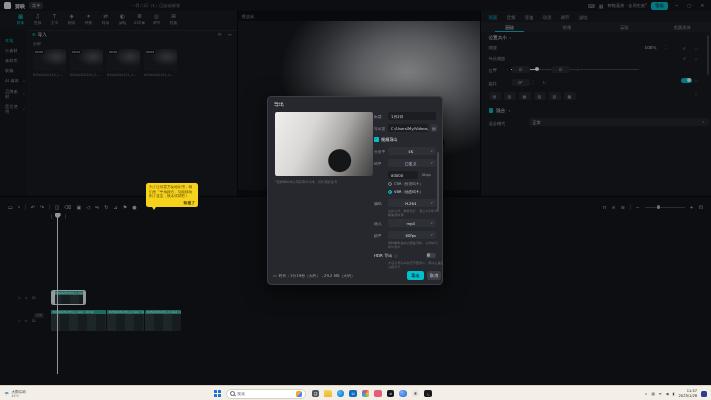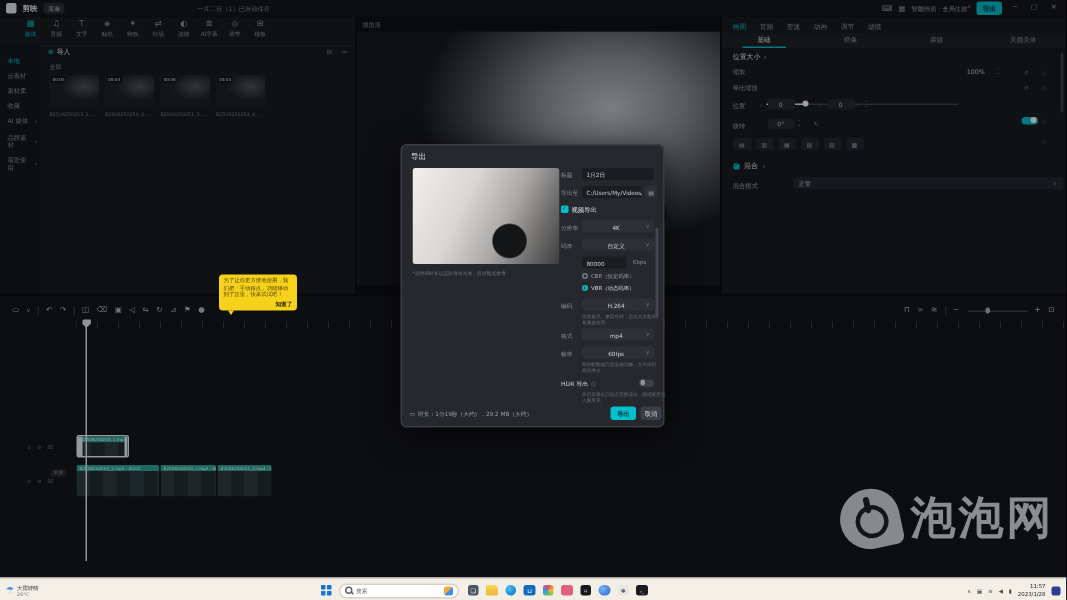--- a/index.html
+++ b/index.html
@@ -511,27 +511,20 @@
     <div class="dlg-scroll"></div>
 
     <div class="abs flex" style="left:5px;top:176px;gap:2px">
       <span style="font-size:4px;color:#8c9299">▭</span>
       <span style="font-size:3.8px;color:#9aa0a8">时长：1分19秒（大约），29.2 MB（大约）</span>
     </div>
     <div class="d-btn" style="left:139px;top:174px;width:17px;background:#00c1cd;color:#05313a;font-weight:bold">导出</div>
     <div class="d-btn" style="left:159px;top:174px;width:14px;background:#3a3e45;color:#d0d4d9">取消</div>
   </div>
 
-  <div class="watermark">
-    <div class="wm-logo">
-      <div class="wm-ring"></div>
-        <div class="wm-bar"></div>
-    </div>
-    <div class="wm-text">泡泡网</div>
-  </div>
 
   <div class="taskbar">
     <div class="weather">
       <span class="wi">☂</span>
       <div>
         <div class="l1">大雨转晴</div>
         <div class="l2">26°C</div>
       </div>
     </div>
     <div class="start">

